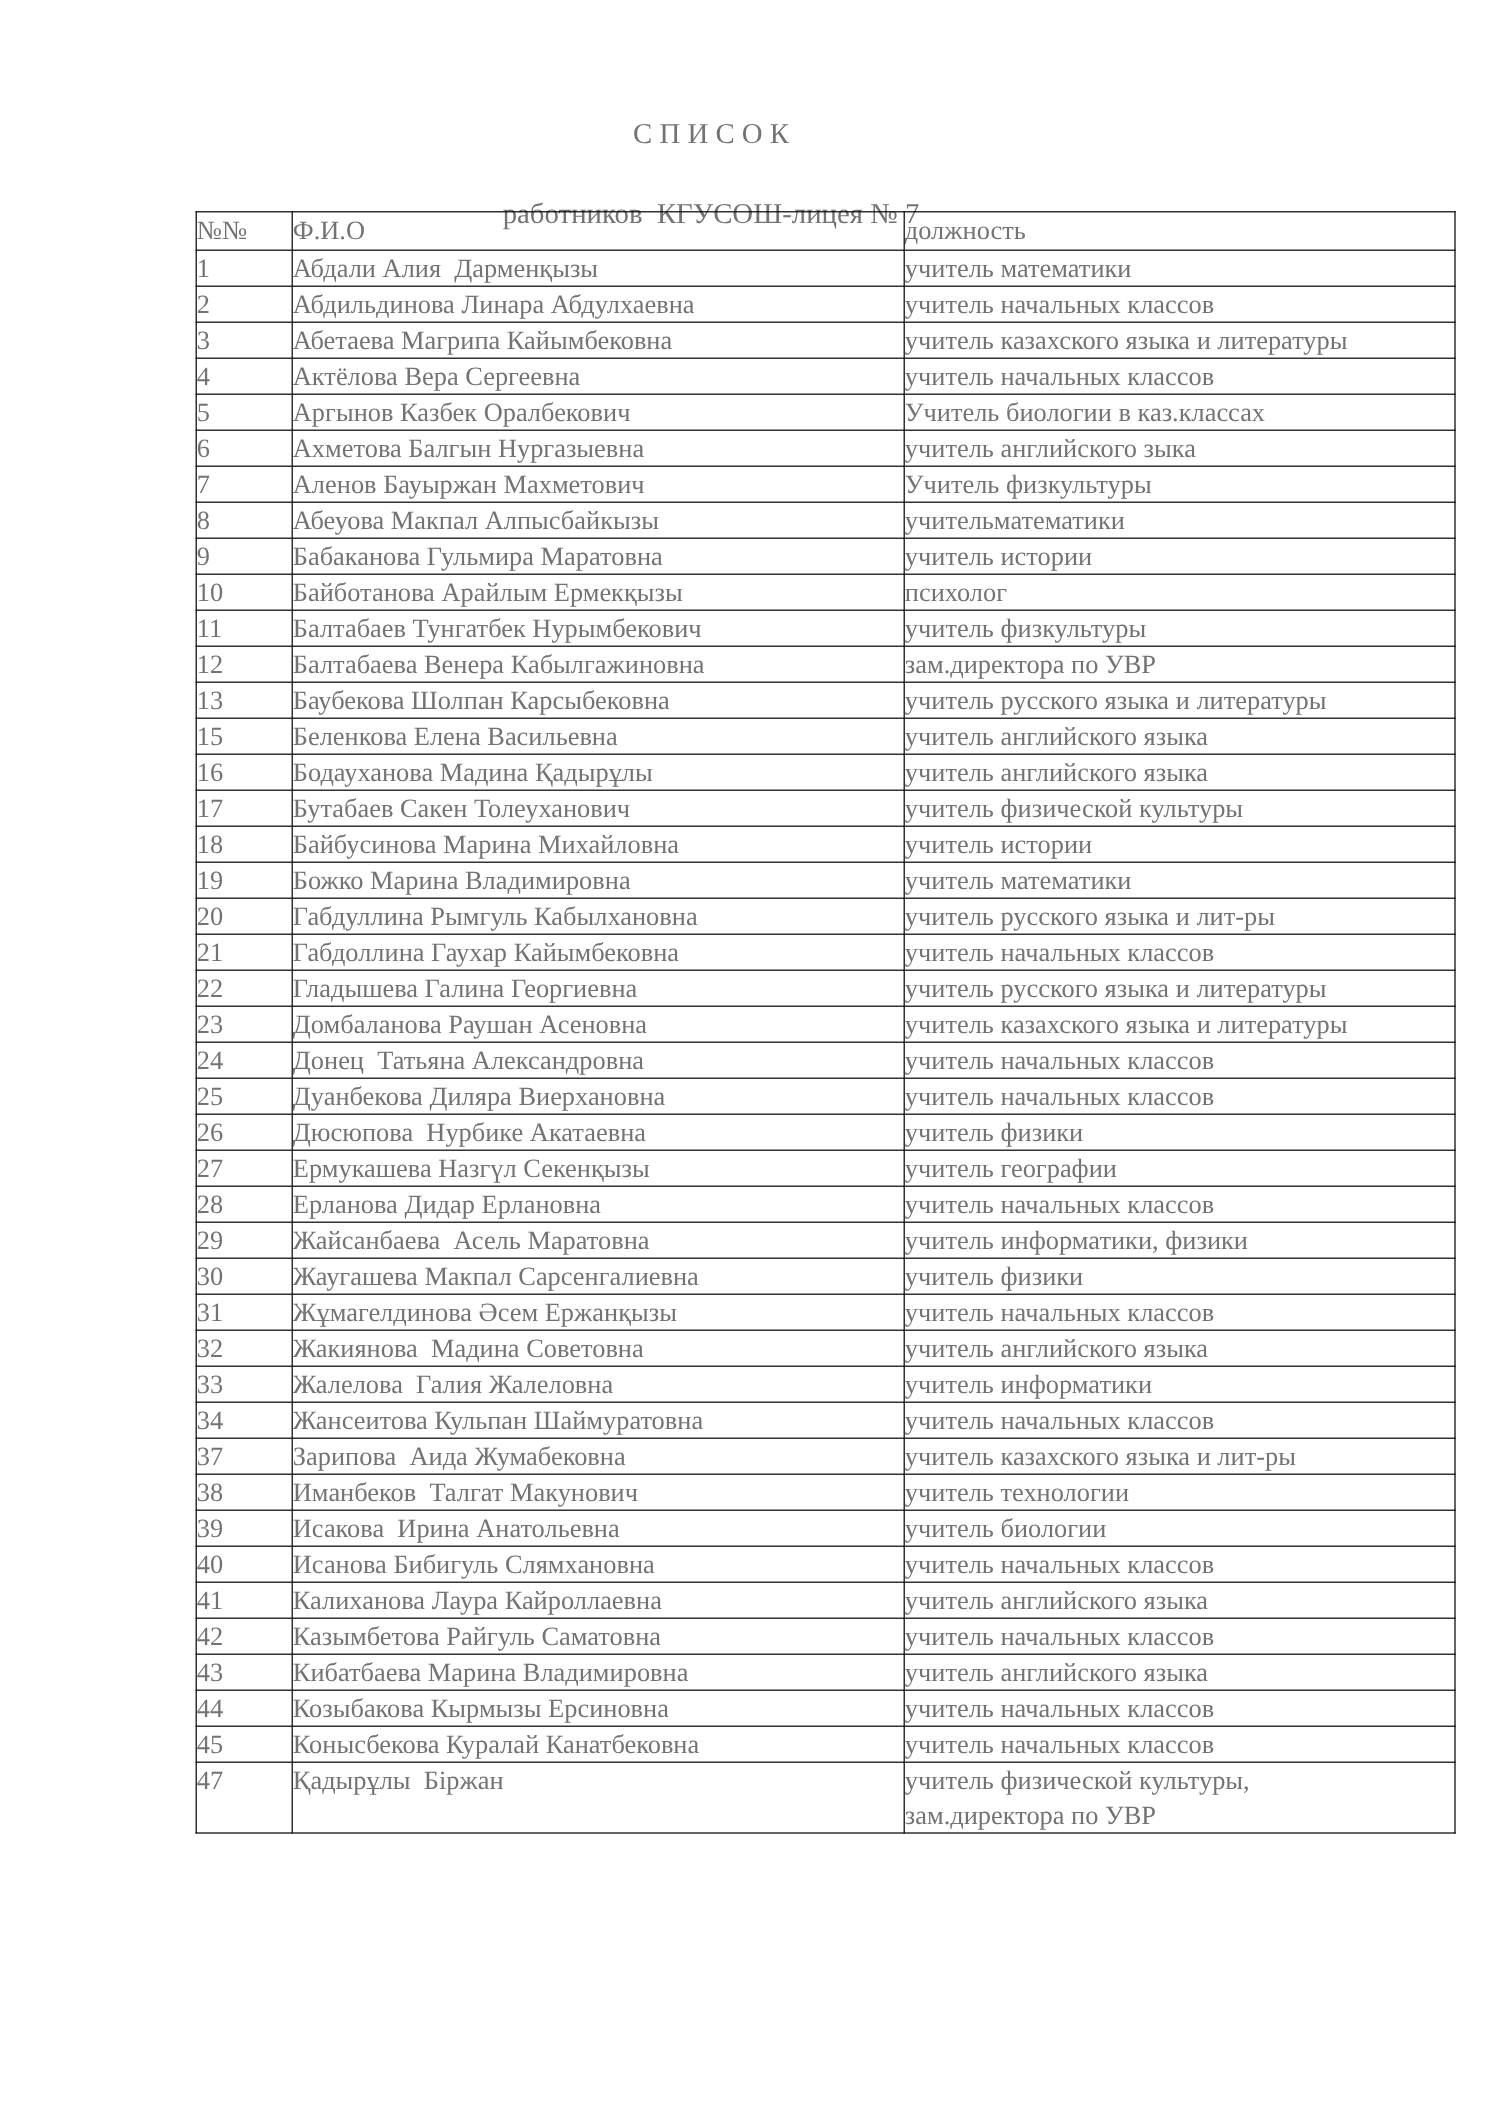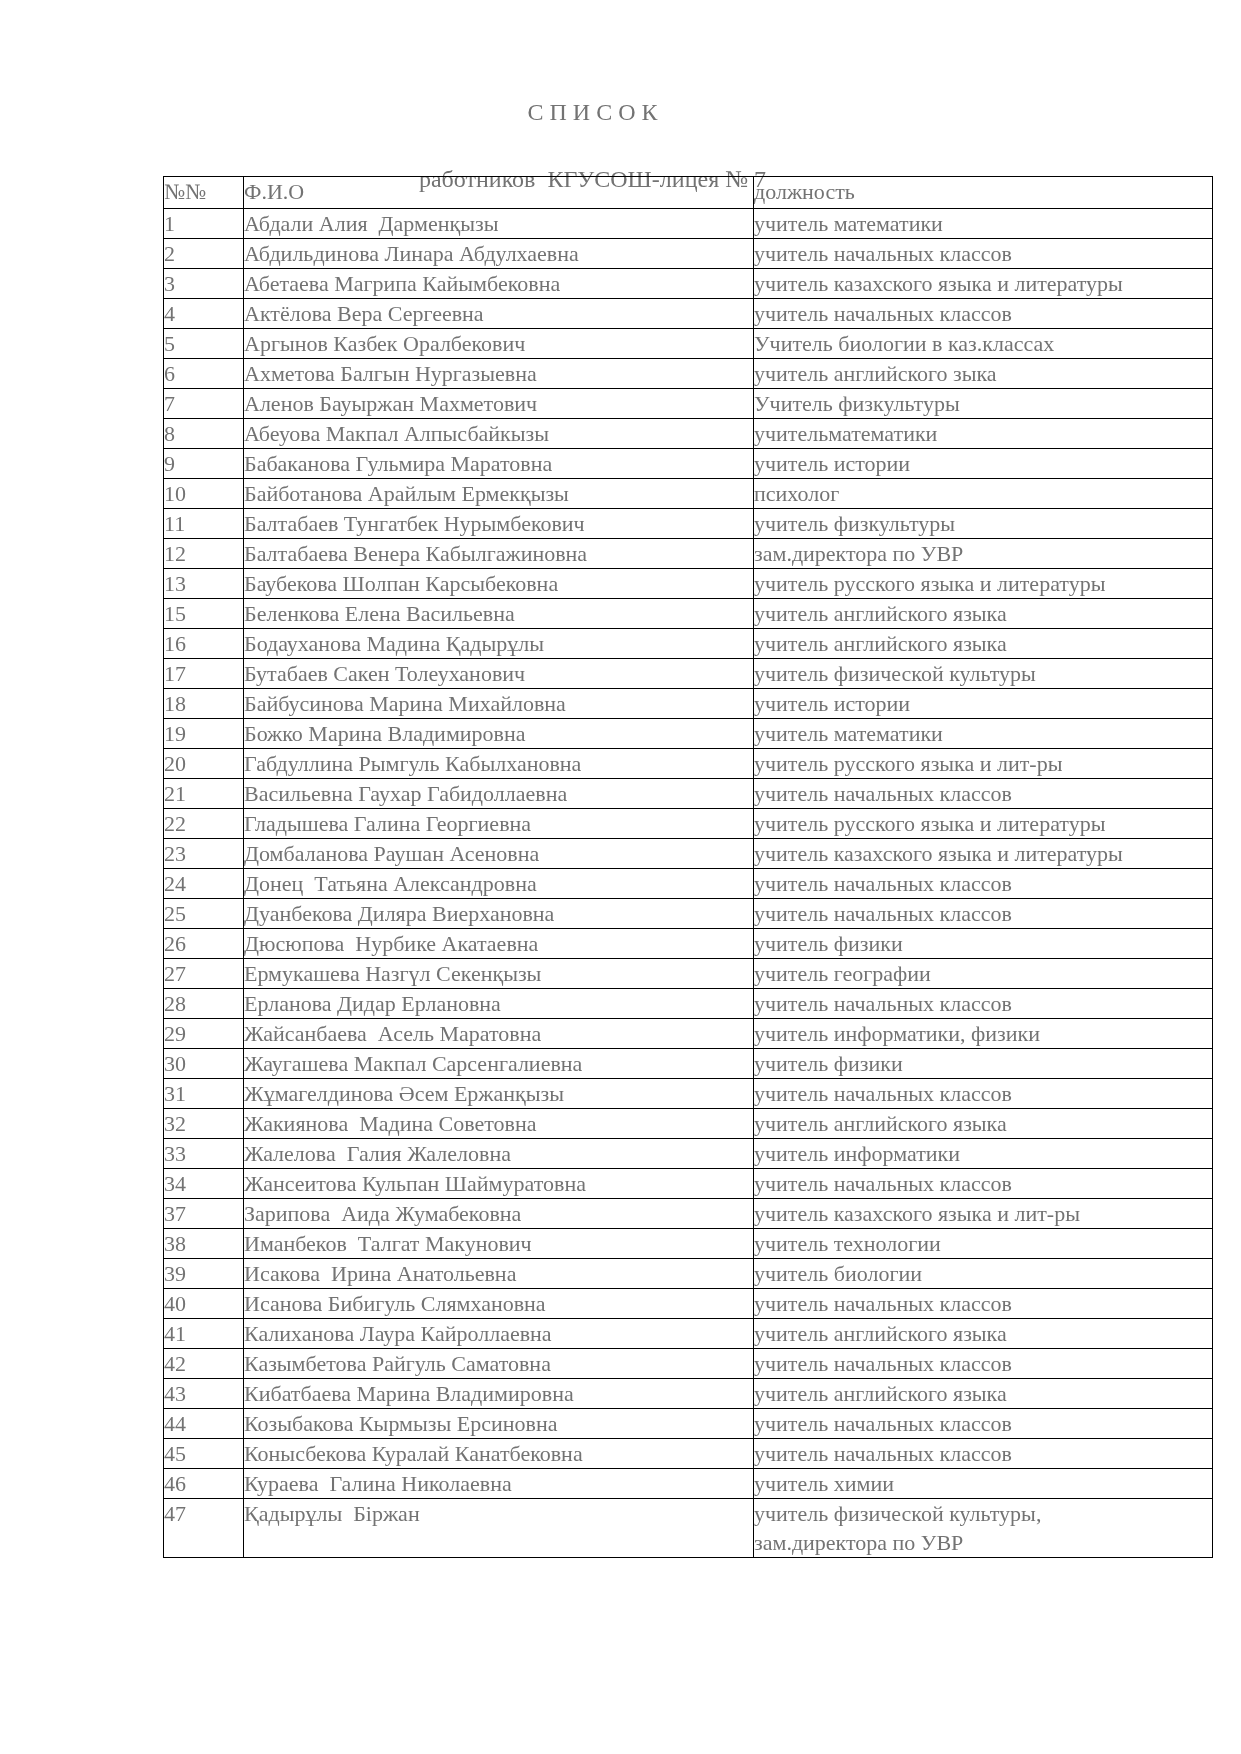--- a/index.html
+++ b/index.html
@@ -195,21 +195,21 @@
   </tr>
 
   <tr>
     <td class="cell-num">20</td>
     <td class="cell-name">Габдуллина Рымгуль Кабылхановна</td>
     <td class="cell-pos">учитель русского языка и лит-ры</td>
   </tr>
 
   <tr>
     <td class="cell-num">21</td>
-    <td class="cell-name">Васильевна Гаухар Габидоллаевна</td>
+    <td class="cell-name">Габдоллина Гаухар Кайымбековна</td>
     <td class="cell-pos">учитель начальных классов</td>
   </tr>
 
   <tr>
     <td class="cell-num">22</td>
     <td class="cell-name">Гладышева Галина Георгиевна</td>
     <td class="cell-pos">учитель русского языка и литературы</td>
   </tr>
 
   <tr>
@@ -333,25 +333,20 @@
     <td class="cell-name">Козыбакова Кырмызы Ерсиновна</td>
     <td class="cell-pos">учитель начальных классов</td>
   </tr>
 
   <tr>
     <td class="cell-num">45</td>
     <td class="cell-name">Конысбекова Куралай Канатбековна</td>
     <td class="cell-pos">учитель начальных классов</td>
   </tr>
 
-  <tr>
-    <td class="cell-num">46</td>
-    <td class="cell-name">Кураева  Галина Николаевна</td>
-    <td class="cell-pos">учитель химии</td>
-  </tr>
 
   <tr>
     <td class="cell-num">47</td>
     <td class="cell-name">Қадырұлы  Біржан</td>
     <td class="cell-pos">учитель физической культуры,
 зам.директора по УВР</td>
   </tr>
 </tbody>
   </table>
 </div>

